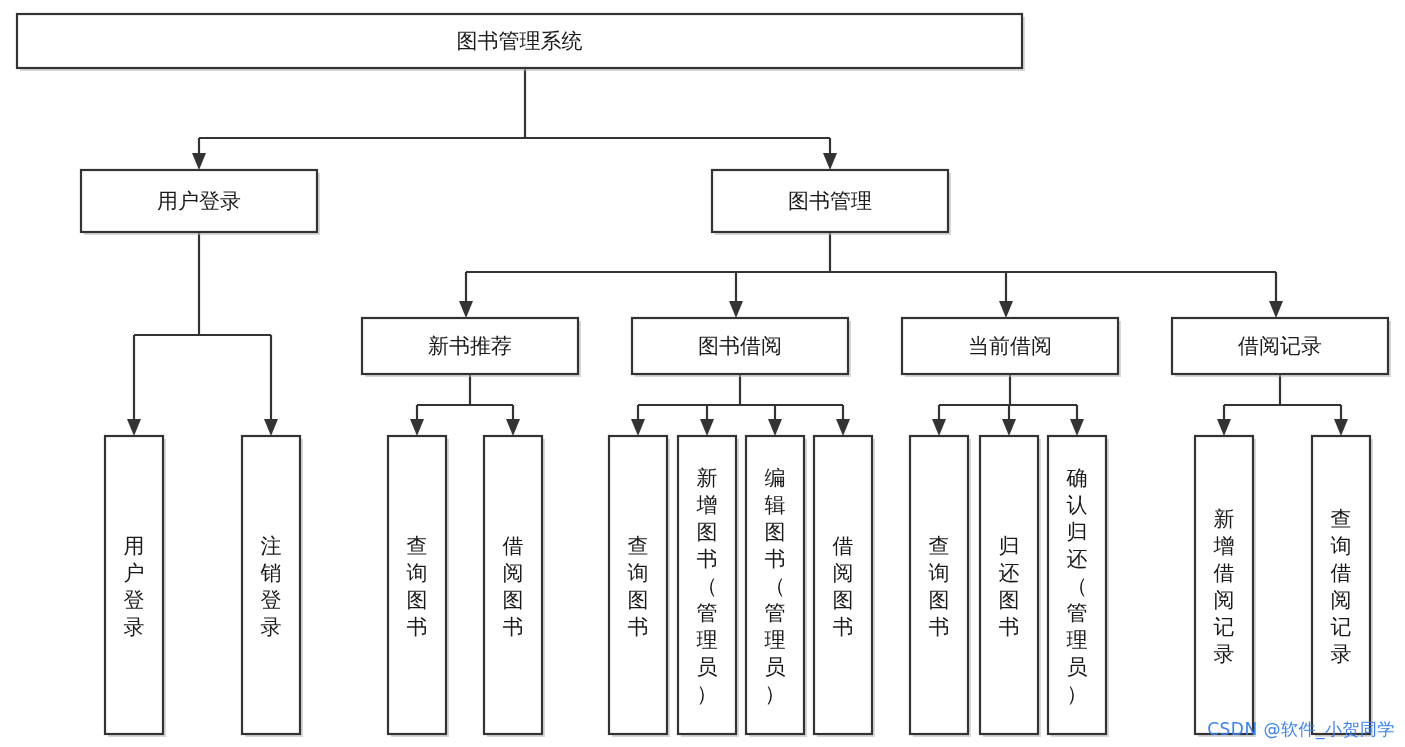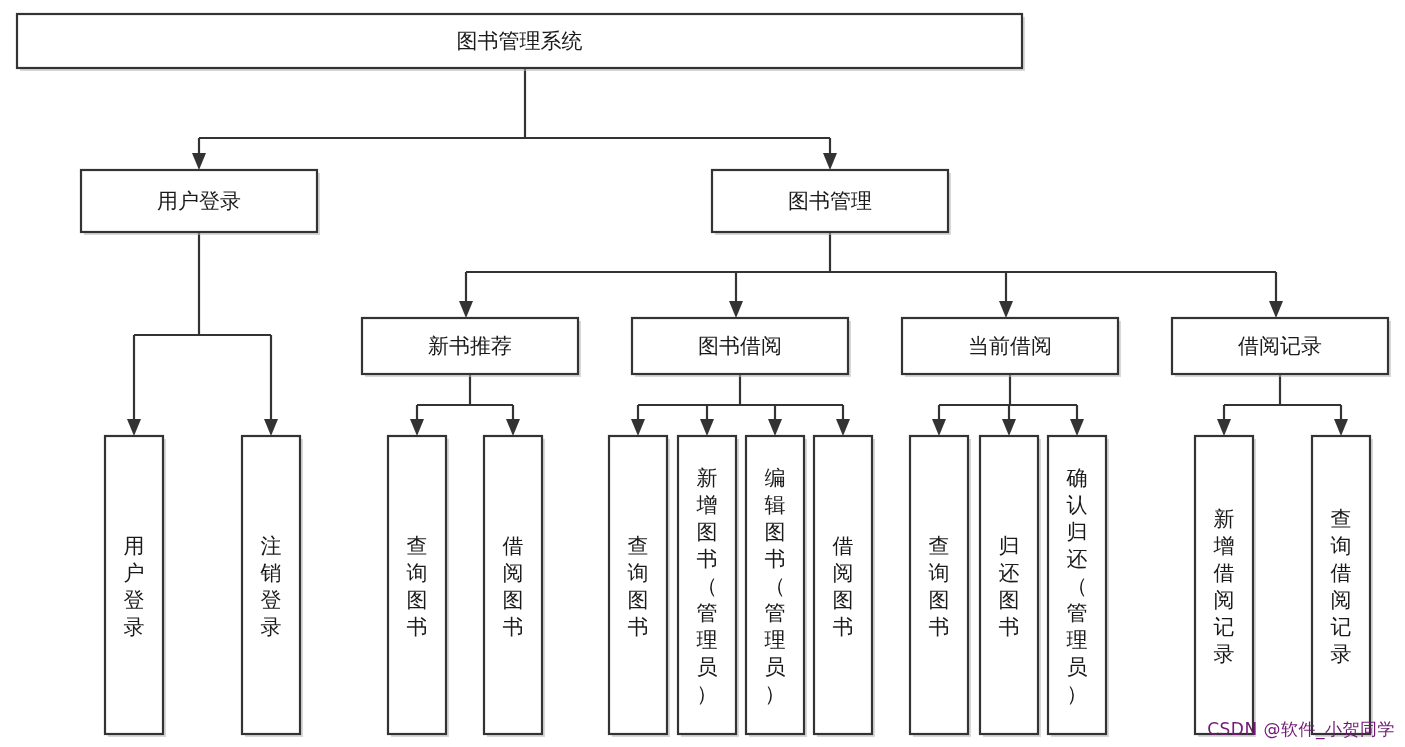--- a/index.html
+++ b/index.html
@@ -56,21 +56,21 @@
     font-size: 21px;
     fill: #1a1a1a;
     text-anchor: middle;
   }
   .watermark {
     position: absolute;
     right: 10px;
     bottom: 6px;
     font-family: "DejaVu Sans", "Liberation Sans", sans-serif;
     font-size: 17px;
-    color: #701a75;
+    color: #3b82f6;
     letter-spacing: 0.5px;
     white-space: nowrap;
     user-select: none;
   }
 </style>
 </head>
 <body>
 
 <div id="diagram-root">
   <svg class="diagram" viewBox="0 0 1405 747">

